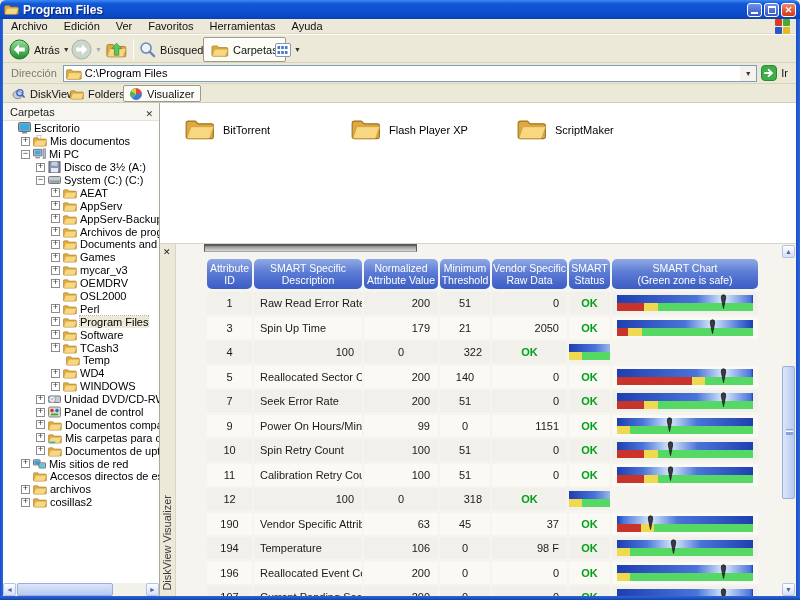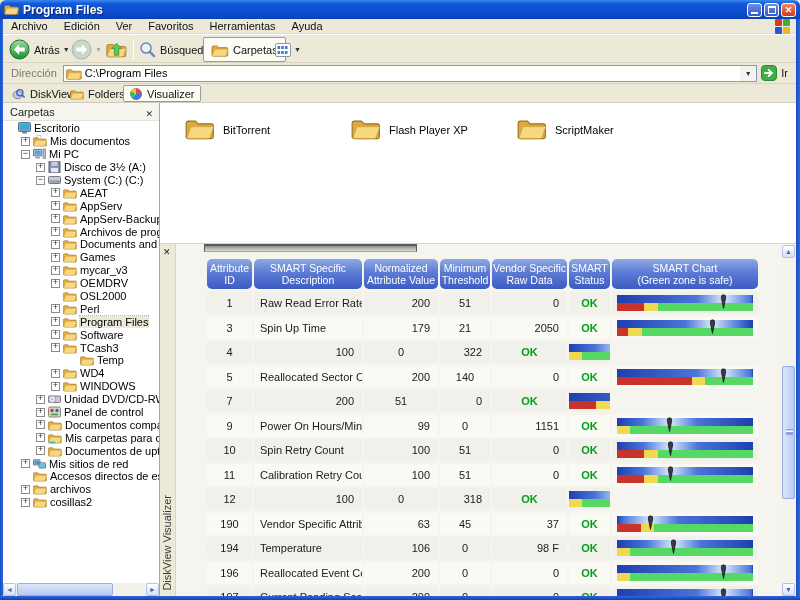--- a/index.html
+++ b/index.html
@@ -486,21 +486,21 @@
           <div class="tree-item" style="padding-left: 48px;">
             <span class="expander">+</span>
             <span class="tree-ico">
               <svg width="14" height="12" viewBox="0 0 32 26" xmlns="http://www.w3.org/2000/svg">
                 <path d="M1 8 Q1 5.5 3.5 5.5 L11 5.5 L14 8.5 L28.5 8.5 Q30.5 8.5 30.5 11 L30.5 22.5 Q30.5 24.5 28.5 24.5 L3.5 24.5 Q1 24.5 1 22.5 Z" fill="#E0A93F" stroke="#9C7320" stroke-width="1.2"></path>
   <path d="M31 11.5 L27 23 Q26.4 24.5 24.8 24.5 L3.5 24.5 Q1.5 24.5 2.1 22.8 L5.7 12.6 Q6.1 11.5 7.5 11.5 Z" fill="#F7D780" stroke="#C8993A" stroke-width="0.8"></path>
               </svg>
             </span>
             <span class="tree-label">TCash3</span>
           </div>
-          <div class="tree-item" style="padding-left: 65px;">
+          <div class="tree-item" style="padding-left: 51px;">
             <span class="exp-spacer"></span>
             <span class="tree-ico">
               <svg width="14" height="12" viewBox="0 0 32 26" xmlns="http://www.w3.org/2000/svg">
                 <path d="M1 8 Q1 5.5 3.5 5.5 L11 5.5 L14 8.5 L28.5 8.5 Q30.5 8.5 30.5 11 L30.5 22.5 Q30.5 24.5 28.5 24.5 L3.5 24.5 Q1 24.5 1 22.5 Z" fill="#E0A93F" stroke="#9C7320" stroke-width="1.2"></path>
   <path d="M31 11.5 L27 23 Q26.4 24.5 24.8 24.5 L3.5 24.5 Q1.5 24.5 2.1 22.8 L5.7 12.6 Q6.1 11.5 7.5 11.5 Z" fill="#F7D780" stroke="#C8993A" stroke-width="0.8"></path>
               </svg>
             </span>
             <span class="tree-label">Temp</span>
           </div>
           <div class="tree-item" style="padding-left: 48px;">
@@ -754,20 +754,21 @@
                     <div class="top" style="background: linear-gradient(90deg, rgb(30, 63, 176) 0%, rgb(74, 116, 216) 58.4314%, rgb(217, 234, 252) 78.4314%, rgb(74, 116, 216) 98.4314%, rgb(30, 63, 176) 100%);"></div>
                     <div class="zones" style="background: linear-gradient(90deg, rgb(200, 51, 43) 0%, rgb(200, 51, 43) 54.902%, rgb(239, 217, 78) 54.902%, rgb(239, 217, 78) 64.7059%, rgb(85, 217, 100) 64.7059%, rgb(85, 217, 100) 100%);"></div>
                     <div class="pin" style="left: calc(78.4314% - 3.5px);"><svg width="7" height="15" viewBox="0 0 7 15">
                         <path d="M3.5 14.5 L1.3 4 Q0.9 0.8 3.5 0.8 Q6.1 0.8 5.7 4 Z" fill="#3C3C46" stroke="#101014" stroke-width="0.7"></path>
                       </svg></div>
                   </div>
                 </div>
               </div>
               <div class="srow tgrid odd">
                 <div class="cell c-id">7</div>
+                <div class="cell c-desc">Seek Error Rate</div>
                 <div class="cell c-num">200</div>
                 <div class="cell c-mid">51</div>
                 <div class="cell c-num">0</div>
                 <div class="cell c-status" style="color: rgb(0, 160, 24);">OK</div>
                 <div class="cell c-chart">
                   <div class="gauge">
                     <div class="top" style="background: linear-gradient(90deg, rgb(30, 63, 176) 0%, rgb(74, 116, 216) 58.4314%, rgb(217, 234, 252) 78.4314%, rgb(74, 116, 216) 98.4314%, rgb(30, 63, 176) 100%);"></div>
                     <div class="zones" style="background: linear-gradient(90deg, rgb(200, 51, 43) 0%, rgb(200, 51, 43) 20%, rgb(239, 217, 78) 20%, rgb(239, 217, 78) 29.8039%, rgb(85, 217, 100) 29.8039%, rgb(85, 217, 100) 100%);"></div>
                     <div class="pin" style="left: calc(78.4314% - 3.5px);"><svg width="7" height="15" viewBox="0 0 7 15">
                         <path d="M3.5 14.5 L1.3 4 Q0.9 0.8 3.5 0.8 Q6.1 0.8 5.7 4 Z" fill="#3C3C46" stroke="#101014" stroke-width="0.7"></path>

